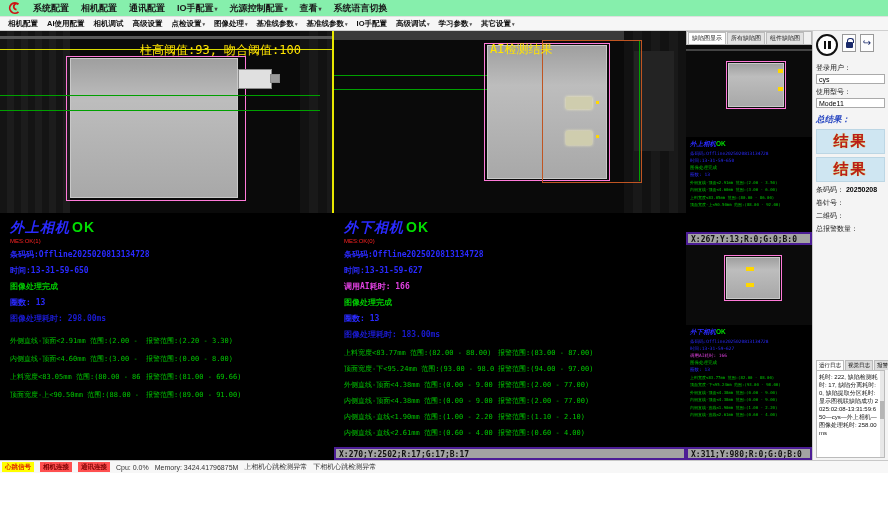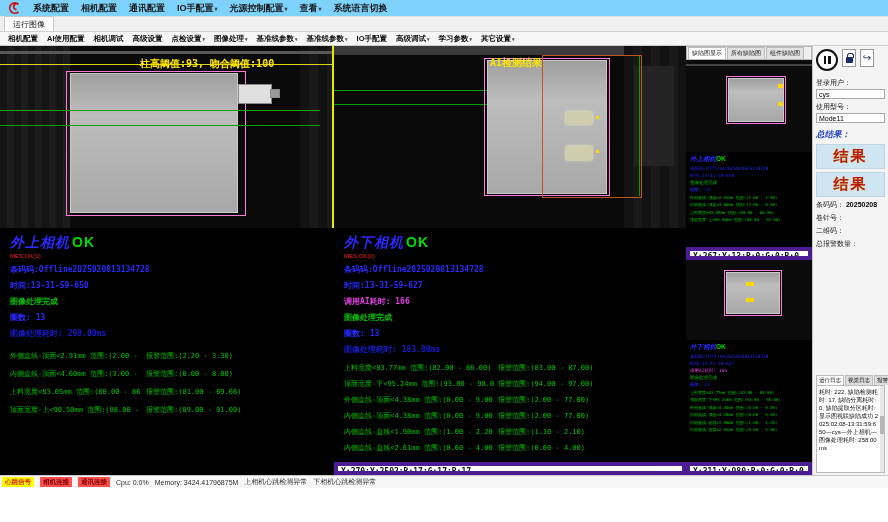--- a/index.html
+++ b/index.html
@@ -5,54 +5,54 @@
   * { margin:0; padding:0; box-sizing:border-box; }
   html,body { width:888px; height:522px; background:#fff; font-family:"Liberation Sans", sans-serif; overflow:hidden; }
   .window { width:888px; height:522px; display:flex; flex-direction:column; background:#fff; }
 
   
   .titlebar { height:22px; background:linear-gradient(#fafafa,#ececec); border-bottom:1px solid #d8d8d8; display:flex; align-items:flex-end; padding:0 6px 2px 6px; }
   .titlebar .title { font-size:8px; color:#555; }
   .win-controls { margin-left:auto; display:flex; gap:10px; align-items:center; }
   .win-controls span { font-size:9px; color:#666; cursor:default; line-height:9px; }
 
-  .menubar { height:17px; background:#7dd3fc; border-bottom:1px solid #e0e0e0; display:flex; align-items:center; gap:12px; padding:0 6px; }
+  .menubar { height:17px; background:#86efac; border-bottom:1px solid #e0e0e0; display:flex; align-items:center; gap:12px; padding:0 6px; }
   .logo { width:15px; height:15px; display:flex; align-items:center; justify-content:center; }
   .menu-item { font-size:9px; color:#1a1a1a; font-weight:bold; white-space:nowrap; cursor:default; }
   .menu-item .arr { font-size:6px; color:#444; margin-left:1px; }
 
   .tabrow { height:15px; background:#f0f0f0; border-bottom:1px solid #d0d0d0; display:flex; align-items:flex-end; padding-left:4px; }
   .tab { font-size:8px; padding:2px 8px 1px 8px; background:#fff; border:1px solid #c8c8c8; border-bottom:none; border-radius:2px 2px 0 0; color:#222; }
 
   .toolbar { height:14px; background:#f6f6f6; border-bottom:1px solid #cfcfcf; display:flex; align-items:center; gap:9px; padding:0 8px; }
   .tool-item { font-size:7.5px; color:#111; font-weight:bold; white-space:nowrap; cursor:default; }
   .tool-item .arr { font-size:5px; color:#555; margin-left:1px; }
 
   
   .main { height:429px; display:flex; background:#000; }
   .cam-col { display:flex; flex-direction:column; position:relative; }
   .col1 { width:334px; } .col2 { width:352px; } .col3 { width:126px; } .col4 { width:76px; }
 
   .cam-img { position:relative; background:#0a0a0a; overflow:hidden; }
   .col1 .cam-img { height:182px; border-right:2px solid #e8e800; }
   .col2 .cam-img { height:182px; }
   .cam-text { flex:1; background:#000; padding:6px 10px 0 10px; overflow:hidden; position:relative; }
-  .caption { height:13px; background:#ffffff; border:4px solid #4c1d95; font-family:"DejaVu Sans Mono", monospace; font-size:8px; font-weight:bold; color:#111; padding:1px 0 0 3px; white-space:nowrap; overflow:hidden; }
+  .caption { height:13px; background:#a3a3a3; border:2px solid #4c1d95; font-family:"DejaVu Sans Mono", monospace; font-size:8px; font-weight:bold; color:#111; padding:1px 0 0 3px; white-space:nowrap; overflow:hidden; }
 
   
   .machinery-l { position:absolute; left:0; top:0; bottom:0; width:70px; background:repeating-linear-gradient(90deg,#141414 0 7px,#1c1c1c 7px 14px); }
   .machinery-r { position:absolute; top:0; bottom:0; background:repeating-linear-gradient(90deg,#121212 0 9px,#191919 9px 18px); }
   .gray-band { position:absolute; left:0; right:0; background:#3c3c3c; }
   .h-yellow { position:absolute; left:0; right:0; height:1px; background:#d8d800; }
   .h-green { position:absolute; height:1px; background:#00a000; }
   .v-green { position:absolute; width:1px; background:#00a000; }
   .product { position:absolute; background:linear-gradient(180deg,#9f9f9f,#bdbdbd 30%,#a8a8a8); border:1px solid #c9c9c9; }
   .pink-box { position:absolute; border:1px solid #ff7ad9; }
   .orange-box { position:absolute; border:1px solid #c05522; }
-  .overlay-label { position:absolute; font-family:"DejaVu Sans Mono", monospace; font-size:10px; color:#ffe400; white-space:nowrap; z-index:5;font-weight:bold; }
+  .overlay-label { position:absolute; font-family:"DejaVu Sans Mono", monospace; font-size:12px; color:#ffe400; white-space:nowrap; z-index:5; }
   .connector { position:absolute; background:#e0e0e0; border:1px solid #8a8a8a; }
   .weld { position:absolute; background:#cfcdae; box-shadow:0 0 3px #fff8c0; }
   .speck { position:absolute; background:#ffd700; }
 
   
   .cam-title { font-size:14px; font-weight:bold; font-style:italic; color:#2a2aff; letter-spacing:1px; }
   .cam-title .ok { color:#00dd00; font-style:normal; margin-left:2px; }
   .mes-line { font-size:6px; color:#ff2222; margin-top:1px; }
   .b-line { font-family:"DejaVu Sans Mono", monospace; font-size:8px; font-weight:bold; color:#2a2aff; margin-top:5px; white-space:nowrap; }
   .g-line { font-family:"DejaVu Sans Mono", monospace; font-size:8px; font-weight:bold; color:#00c800; margin-top:5px; }
@@ -119,23 +119,20 @@
     </span>
     <span class="menu-item"><span>系统配置</span></span>
     <span class="menu-item"><span>相机配置</span></span>
     <span class="menu-item"><span>通讯配置</span></span>
     <span class="menu-item"><span>IO手配置</span><span class="arr">▾</span></span>
     <span class="menu-item"><span>光源控制配置</span><span class="arr">▾</span></span>
     <span class="menu-item"><span>查看</span><span class="arr">▾</span></span>
     <span class="menu-item"><span>系统语言切换</span></span>
   </div>
 
-  <div class="tabrow">
-    <span class="tab">运行图像</span>
-  </div>
 
   <div class="toolbar">
     <span class="tool-item"><span>相机配置</span></span>
     <span class="tool-item"><span>AI使用配置</span></span>
     <span class="tool-item"><span>相机调试</span></span>
     <span class="tool-item"><span>高级设置</span></span>
     <span class="tool-item"><span>点检设置</span><span class="arr">▾</span></span>
     <span class="tool-item"><span>图像处理</span><span class="arr">▾</span></span>
     <span class="tool-item"><span>基准线参数</span><span class="arr">▾</span></span>
     <span class="tool-item"><span>基准线参数</span><span class="arr">▾</span></span>

